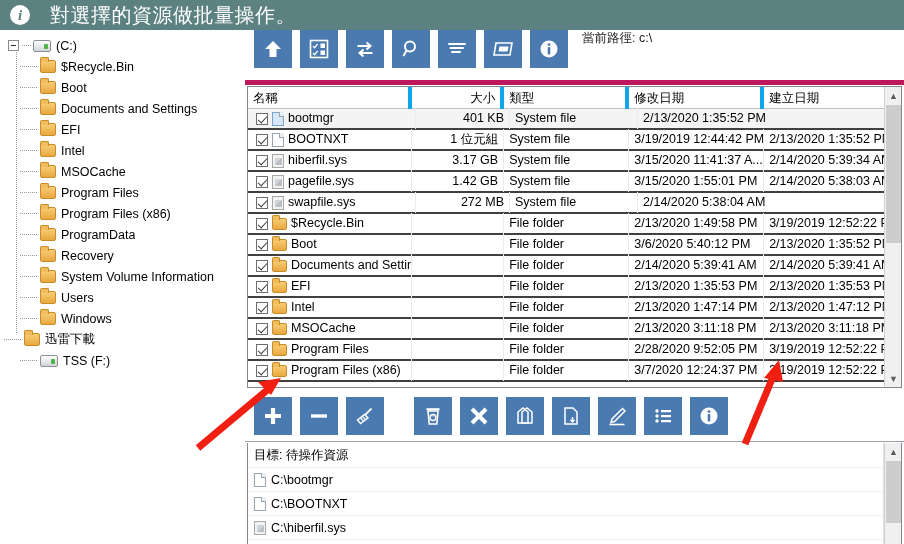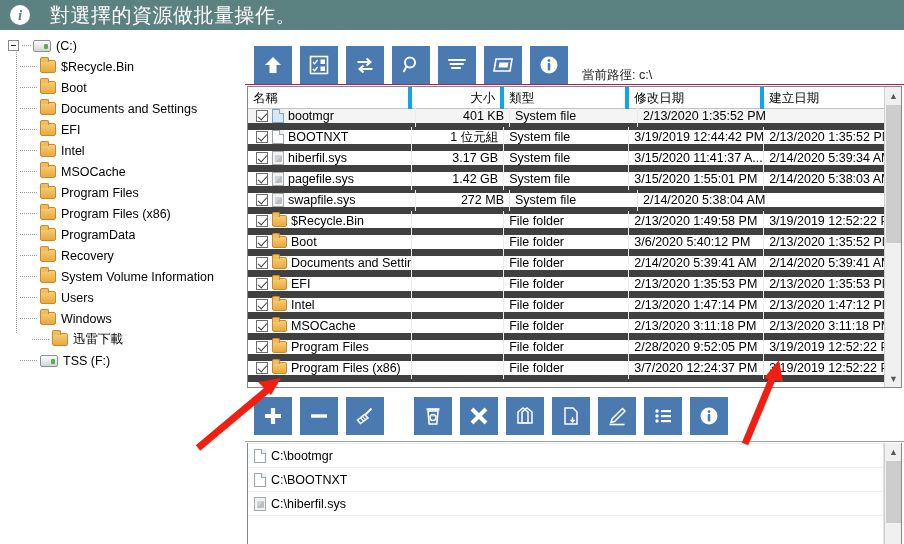--- a/index.html
+++ b/index.html
@@ -80,22 +80,22 @@
     background-image: repeating-linear-gradient(to bottom,#9a9a9a 0 1px, transparent 1px 2px);
   }
   .label { overflow:hidden; text-overflow:ellipsis; }
 
   
   .right { position:absolute; left:245px; top:30px; width:659px; height:514px; background:#fff; }
 
   
   .toolbar {
     position:absolute; left:0; top:0; width:659px; height:55px;
-    background:#ffffff; display:flex; align-items:flex-end; padding-left:9px;
-    border-bottom:1px solid #be185d;
+    background:#ffffff; display:flex; align-items:flex-start; padding-left:9px;
+    border-bottom:5px solid #be185d;
   }
   .tbtn {
     width:38px; height:38px; background:#4a7ab0; margin-right:8px;
     display:flex; align-items:center; justify-content:center; flex:0 0 auto;
     cursor:pointer;
   }
   .tbtn svg { display:block; }
   .path-label { font-size:12.5px; color:#1a1a1a; margin-left:6px; white-space:nowrap;}
 
   
@@ -109,21 +109,21 @@
   }
   .th { height:22px; line-height:22px; border-right:4px solid #0ea5e9; padding:0 5px; overflow:hidden; white-space:nowrap;}
   .c-name { width:168px; }
   .c-size { width:94px; text-align:right; }
   .c-type { width:128px; }
   .c-mod  { width:138px; }
   .c-cre  { width:140px; border-right:none; }
 
   .trow {
     display:flex; height:21px; font-size:12.5px; color:#000;
-    border-bottom:7px solid #404040; align-items:center; white-space:nowrap;
+    border-bottom:2px solid #404040; align-items:center; white-space:nowrap;
   }
   .trow.alt { background:#f4f4f4; }
   .td { height:21px; line-height:21px; padding:0 5px; overflow:hidden; border-right:1px solid #ececec;}
   .td.c-cre { border-right:none; }
   .cell-name { display:flex; align-items:center; gap:4px; padding-left:3px; }
   .chk {
     width:12px; height:12px; border:1px solid #6d6d6d; background:#fff; position:relative; flex:0 0 auto;
   }
   .chk:after{
     content:""; position:absolute; left:3px; top:0px; width:4px; height:8px;
@@ -275,21 +275,21 @@
           <div class="tree-row" style="padding-left: 20px;">
             <div class="dots-h" style="width: 18px;"></div>
             <div class="folder-icon"></div>
             <span class="label">Users</span>
           </div>
           <div class="tree-row" style="padding-left: 20px;">
             <div class="dots-h" style="width: 18px;"></div>
             <div class="folder-icon"></div>
             <span class="label">Windows</span>
           </div>
-          <div class="tree-row" style="padding-left: 32px; font-family: Liberation Serif, serif;">
+          <div class="tree-row" style="padding-left: 4px; font-family: Liberation Serif, serif;">
             <div class="dots-h" style="width: 18px;"></div>
             <div class="folder-icon"></div>
             <span class="label">迅雷下載</span>
           </div>
         </div>
 
       <div class="tree-row tree-leafdrive" style="padding-left:20px;">
         <div class="dots-h" style="width:18px;"></div>
         <div class="drive-icon"></div>
         <span class="label">TSS (F:)</span>
@@ -595,20 +595,21 @@
       <div class="tbtn">
         <svg width="22" height="22" viewBox="0 0 22 22">
           <circle cx="11" cy="11" r="8.5" fill="#fff"></circle>
           <circle cx="11" cy="6.6" r="1.4" fill="#4a7ab0"></circle>
           <rect x="9.7" y="9" width="2.6" height="7.5" rx="1" fill="#4a7ab0"></rect>
         </svg>
       </div>
     </div>
 
     <div class="blist">
+      <div class="blist-head">目標:  待操作資源</div>
       <div id="blist-body">
           <div class="brow">
             <span class="ficon-doc"></span>
             <span>C:\bootmgr</span>
           </div>
           <div class="brow">
             <span class="ficon-doc"></span>
             <span>C:\BOOTNXT</span>
           </div>
           <div class="brow">

